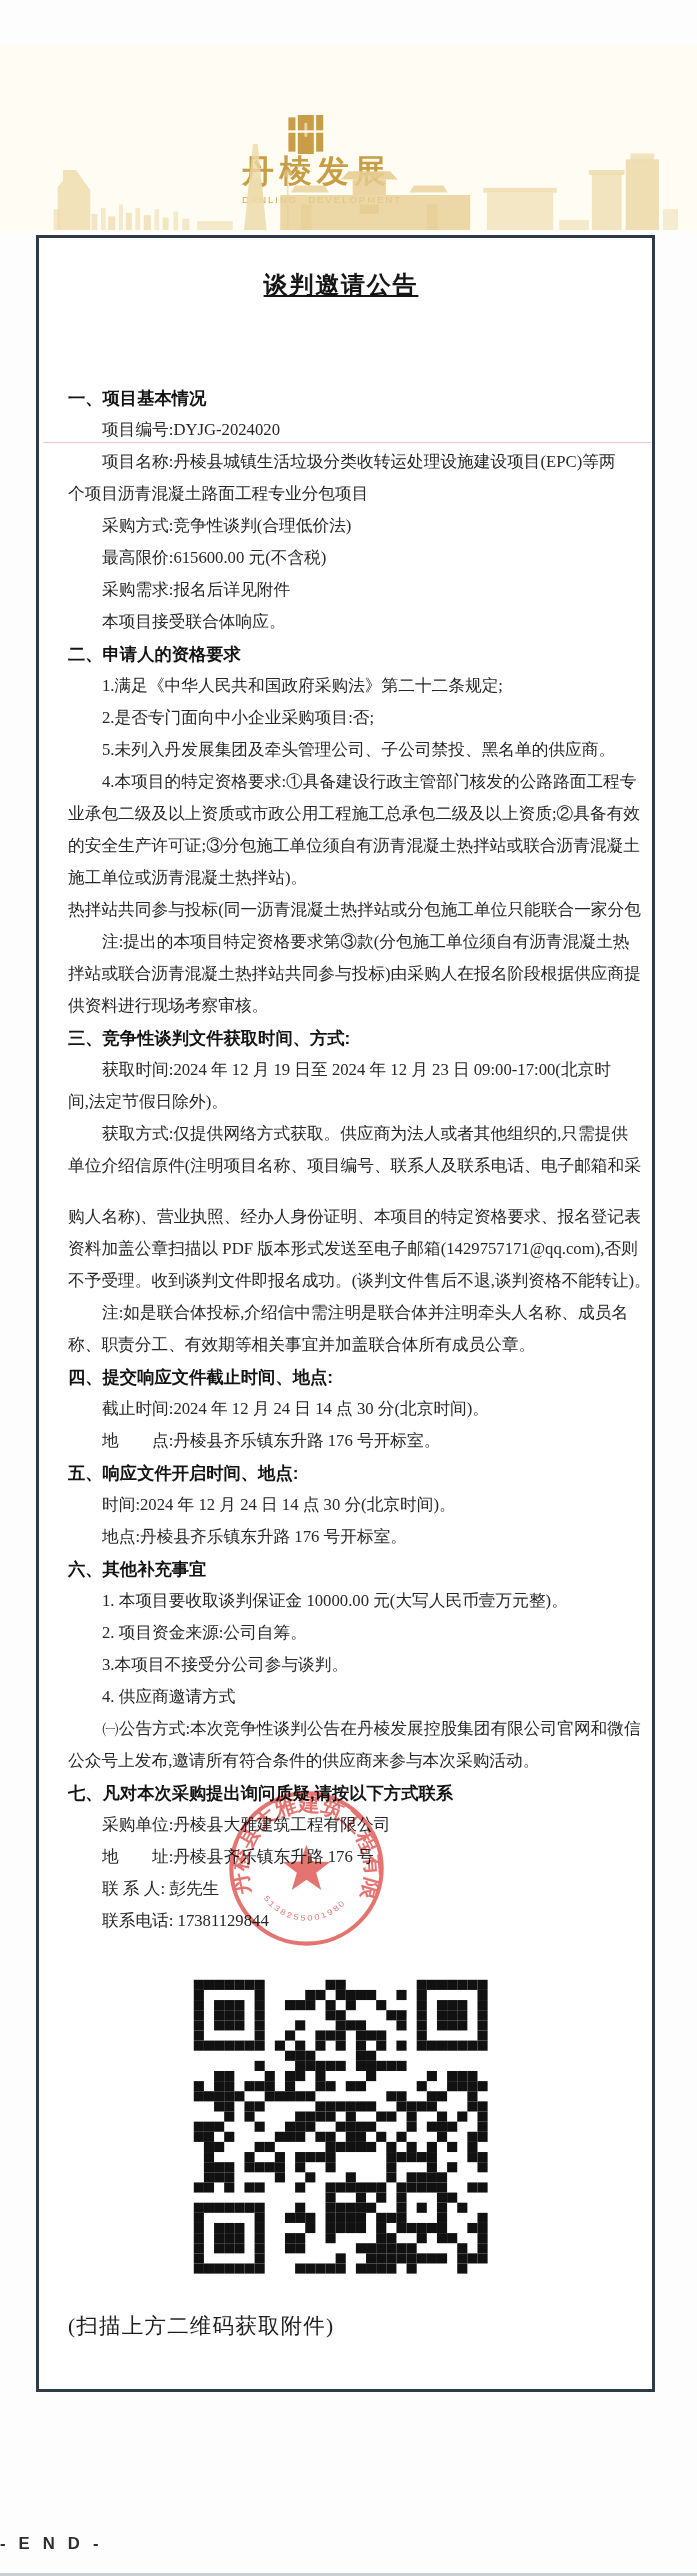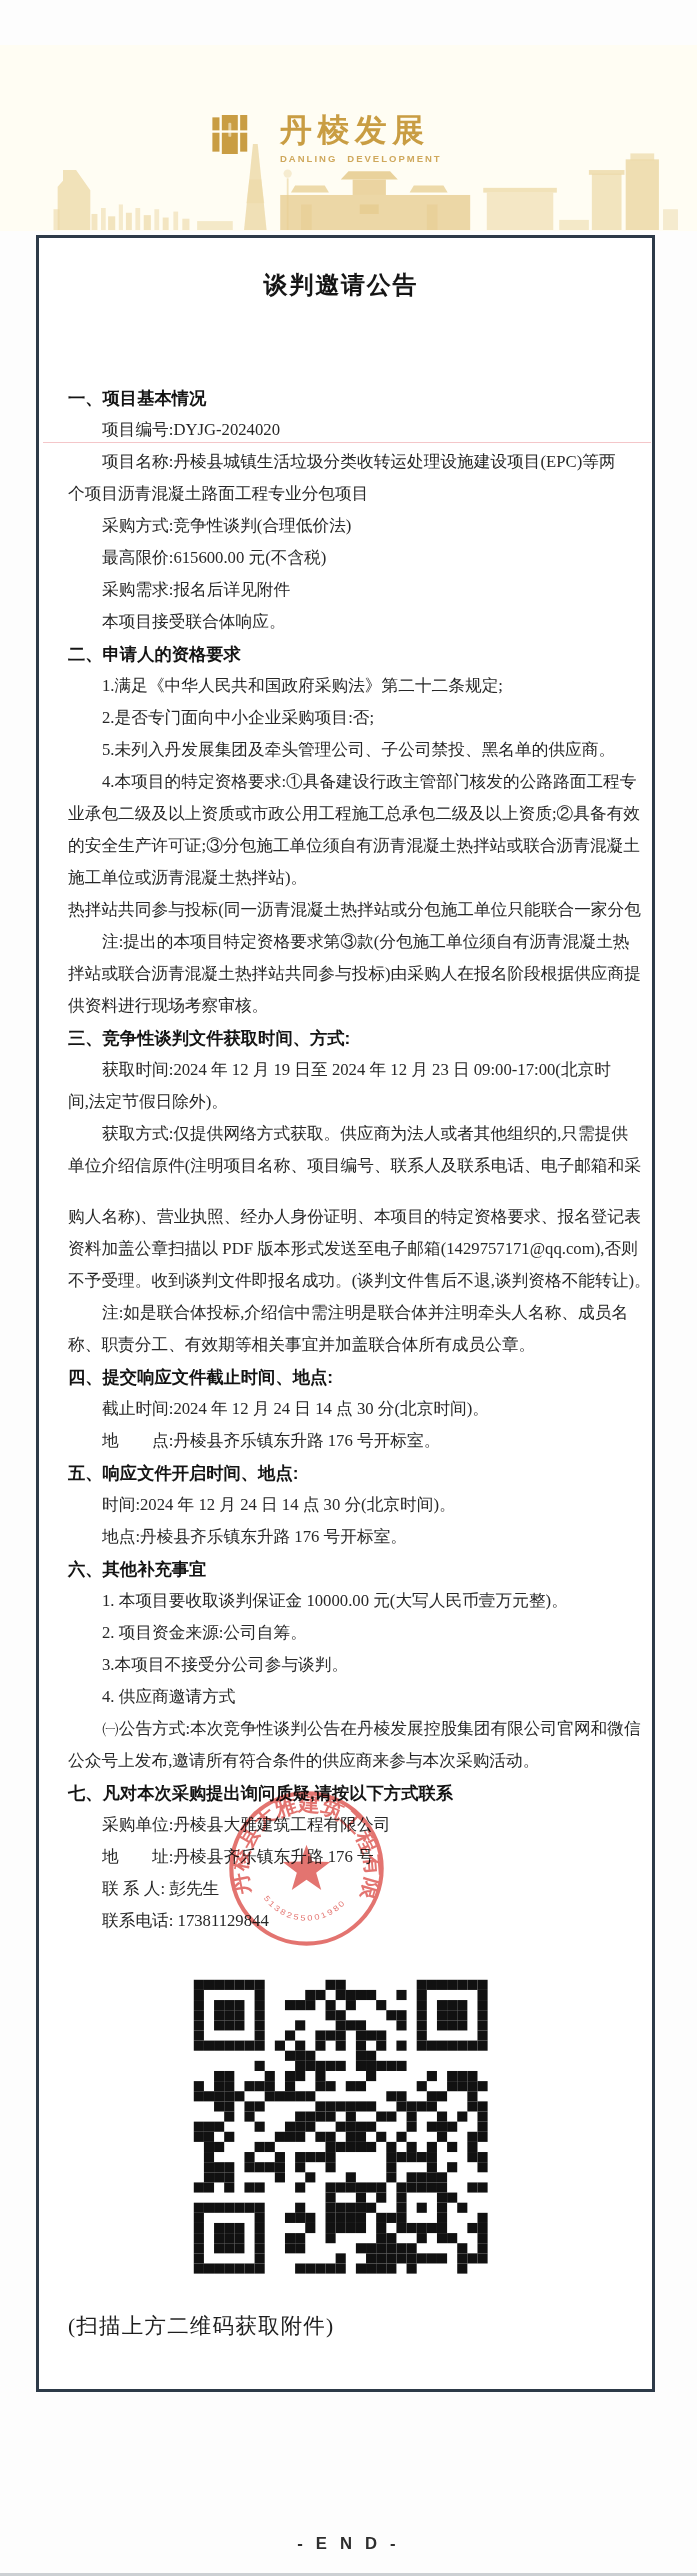--- a/index.html
+++ b/index.html
@@ -2,55 +2,55 @@
 <html style="font-size:9.5px"><head>
 <meta charset="utf-8">
 <style>
   html,body{margin:0;padding:0;}
   body{font-family:"Liberation Serif","DejaVu Serif",serif;background:#ffffff;}
   .page{position:relative;width:697px;height:2576px;background:#fdfdfd;overflow:hidden;}
 
   
   .header-band{position:absolute;top:45px;left:0;width:697px;height:186px;
     background:var(--cream,#fffdf3);}
-  .logo-row{position:absolute;top:68px;left:212px;display:flex;align-items:flex-start;}
+  .logo-row{position:absolute;top:68px;left:212px;display:flex;align-items:center;flex-direction:column;}
   .logo-icon{width:38px;height:39px;margin-top:1.8px;}
   .logo-text-block{margin-left:30px;}
   .logo-name{font-size:32px;font-weight:700;letter-spacing:5.4px;line-height:35px;
     color:var(--gold,#c99d43);font-family:"Liberation Serif","DejaVu Serif",serif;}
   .logo-sub{margin-top:4.8px;font-family:"Liberation Sans","DejaVu Sans",sans-serif;
-    font-size:9.5px;letter-spacing:2px;word-spacing:5.4px;color:var(--gold-light,#cfa85c);font-weight:bold;}
+    font-size:9.5px;letter-spacing:2px;word-spacing:5.4px;color:var(--gold-light,#cfa85c);}
   .skyline{position:absolute;left:0;bottom:1.2px;display:block;}
 
   
   .card{position:absolute;top:235px;left:36px;width:619px;height:2157px;box-sizing:border-box;
     border:3px solid var(--card-border,#2d3a48);background:#ffffff;
     padding:31px 38px 0 29px;}
   .doc-title{height:33px;line-height:33px;text-align:center;font-size:24px;font-weight:700;
-    letter-spacing:1.8px;color:#161616;margin-bottom:80px;}
+    letter-spacing:1.8px;color:#161616;margin-bottom:80px;text-decoration:underline;}
   .doc-line{position:relative;height:32px;line-height:32px;font-size:16.7px;color:#272727;
     white-space:nowrap;overflow:visible;}
   .doc-heading{font-family:"Liberation Sans","DejaVu Sans",sans-serif;font-weight:700;
     font-size:17.3px;color:#141414;}
   .indent{padding-left:34px;}
   .gap-before{margin-top:19px;font-family:Liberation Serif, serif;}
   .underline::after{content:"";position:absolute;left:-25px;right:-37px;bottom:3px;height:1.2px;
     background:var(--underline-pink,#f3c3c6);opacity:.95;}
 
   
   .seal{position:absolute;left:184px;top:1547px;width:167px;height:167px;
     opacity:.82;mix-blend-mode:multiply;pointer-events:none;}
 
   
   .qr-wrap{margin:41px auto 0 auto;width:298px;height:298px;}
   .qr-caption{margin-top:37px;height:27px;line-height:27px;text-align:left;
     font-size:21.5px;color:#1f1f1f;letter-spacing:1.2px;}
 
   
-  .end-line{position:absolute;top:2534px;left:0;width:697px;text-align:center;
+  .end-line{position:absolute;top:2534px;left:0;width:697px;text-align:left;
     font-family:"Liberation Sans","DejaVu Sans",sans-serif;font-weight:700;
     font-size:16.7px;letter-spacing:4.2px;color:#2e2e2e;}
   .bottom-strip{position:absolute;left:0;bottom:0;width:697px;height:3px;
     background:var(--strip-grey,#ccd0d3);}
 </style>
 </head>
 <body style="--gold: #c99d43; --gold-light: #cfa85c; --cream: #fffdf3; --card-border: #2d3a48; --seal-red: #dd5550; --underline-pink: #f3c3c6; --strip-grey: #ccd0d3; --skyline-1: #ecd8a6; --skyline-2: #e7cd92; --skyline-3: #f1e3bd;">
 
 <div class="page">
 

